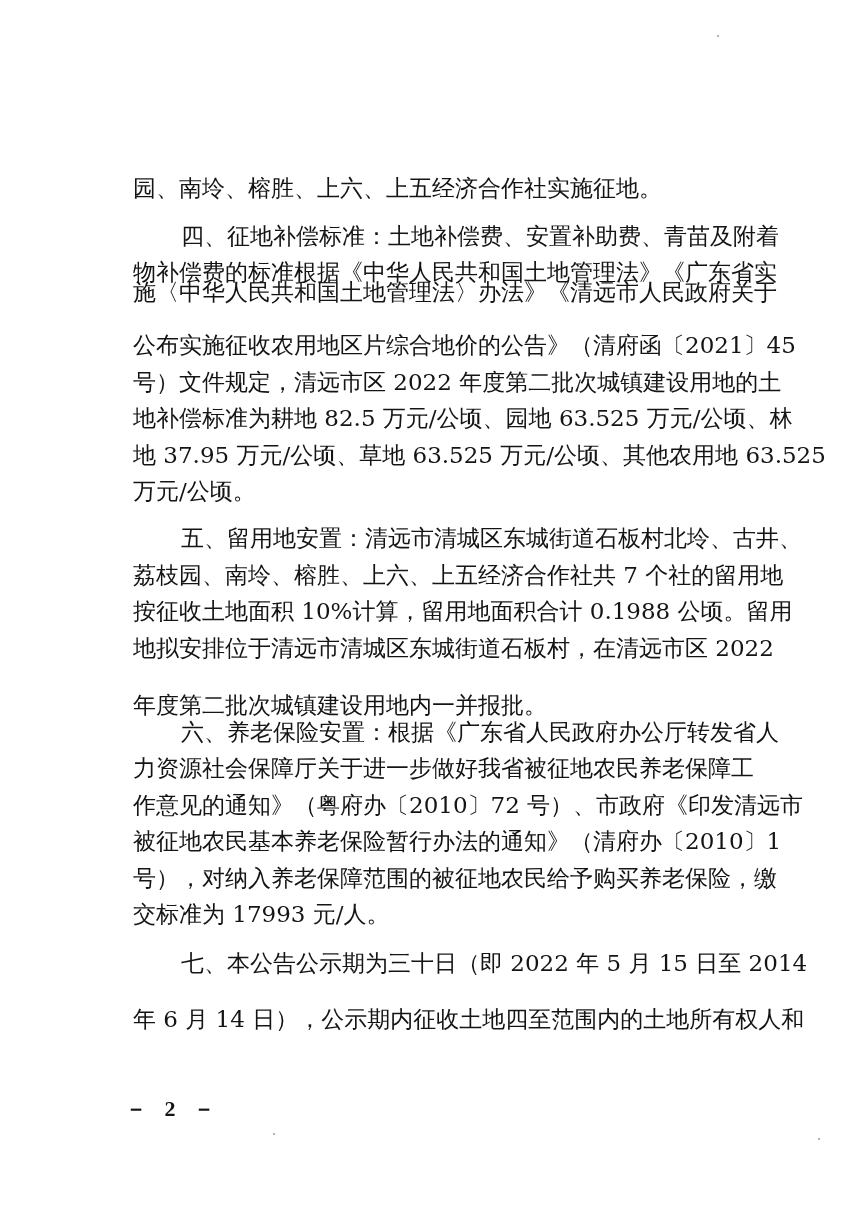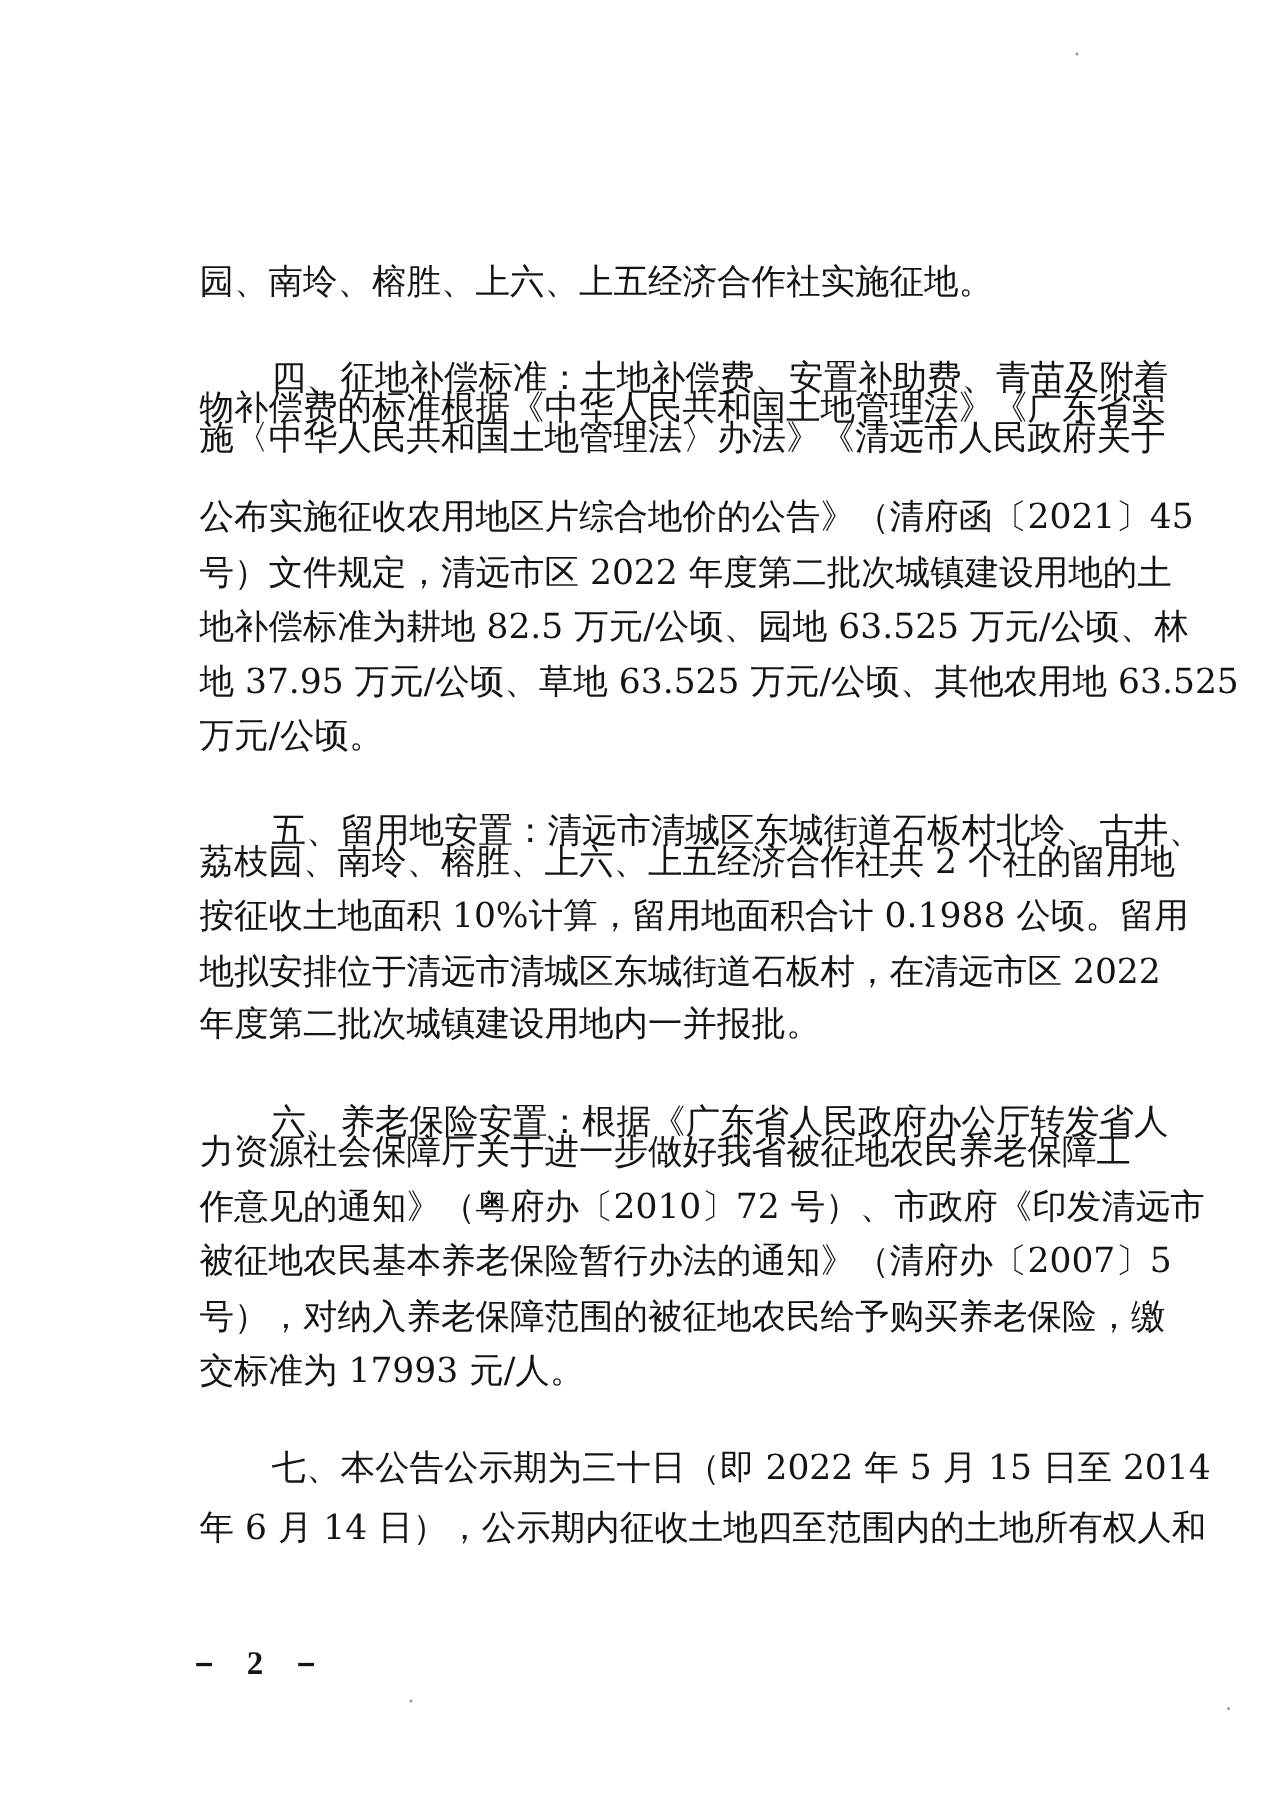--- a/index.html
+++ b/index.html
@@ -9,21 +9,21 @@
     color: #141414;
   }
   .page { position: absolute; left: 0; top: 0; width: 752px; height: 1210px; }
   .line {
     position: absolute; left: 133px; width: 603px;
     height: 30px; line-height: 30px;
     font-size: 23px; letter-spacing: 0px;
     text-align: justify; text-align-last: justify;
     white-space: nowrap; overflow: visible;
   }
-  .line.indent { left: 181px; width: 555px; margin-top: 16px; }
+  .line.indent { left: 181px; width: 555px; }
   .line.last { text-align-last: left; }
   .pagenum {
     position: absolute; left: 125px; top: 1094px; font-size: 22px; font-weight: bold;
     font-family: "Liberation Serif", serif; letter-spacing: 6px;
   }
   .speck { position: absolute; width: 2px; height: 2px; background: #999; border-radius: 1px; }
 </style>
 </head>
 <body>
 
@@ -39,31 +39,31 @@
     <div class="line" style="top:277px">施〈中华人民共和国土地管理法〉办法》《清远市人民政府关于</div>
     <div class="line" style="top:330px">公布实施征收农用地区片综合地价的公告》（清府函〔2021〕45</div>
     <div class="line" style="top:367px">号）文件规定，清远市区 2022 年度第二批次城镇建设用地的土</div>
     <div class="line" style="top:403px">地补偿标准为耕地 82.5 万元/公顷、园地 63.525 万元/公顷、林</div>
     <div class="line" style="top:440px">地 37.95 万元/公顷、草地 63.525 万元/公顷、其他农用地 63.525</div>
     <div class="line last" style="top:476px">万元/公顷。</div>
   </div>
 
   <div>
     <div class="line indent" style="top:523px">五、留用地安置：清远市清城区东城街道石板村北坽、古井、</div>
-    <div class="line" style="top:560px">荔枝园、南坽、榕胜、上六、上五经济合作社共 2 个社的留用地</div>
+    <div class="line" style="top:560px">荔枝园、南坽、榕胜、上六、上五经济合作社共 7 个社的留用地</div>
     <div class="line" style="top:596px">按征收土地面积 10%计算，留用地面积合计 0.1988 公顷。留用</div>
     <div class="line" style="top:633px">地拟安排位于清远市清城区东城街道石板村，在清远市区 2022</div>
-    <div class="line last" style="top:668px">年度第二批次城镇建设用地内一并报批。</div>
+    <div class="line last" style="top:690px">年度第二批次城镇建设用地内一并报批。</div>
   </div>
 
   <div>
     <div class="line indent" style="top:717px">六、养老保险安置：根据《广东省人民政府办公厅转发省人</div>
     <div class="line" style="top:753px">力资源社会保障厅关于进一步做好我省被征地农民养老保障工</div>
     <div class="line" style="top:790px">作意见的通知》（粤府办〔2010〕72 号）、市政府《印发清远市</div>
-    <div class="line" style="top:826px">被征地农民基本养老保险暂行办法的通知》（清府办〔2007〕5</div>
+    <div class="line" style="top:826px">被征地农民基本养老保险暂行办法的通知》（清府办〔2010〕1</div>
     <div class="line" style="top:863px">号），对纳入养老保障范围的被征地农民给予购买养老保险，缴</div>
     <div class="line last" style="top:899px">交标准为 17993 元/人。</div>
   </div>
 
   <div>
     <div class="line indent" style="top:948px">七、本公告公示期为三十日（即 2022 年 5 月 15 日至 2014</div>
     <div class="line" style="top:1004px">年 6 月 14 日），公示期内征收土地四至范围内的土地所有权人和</div>
   </div>
 
   <div class="pagenum">－ 2 －</div>

